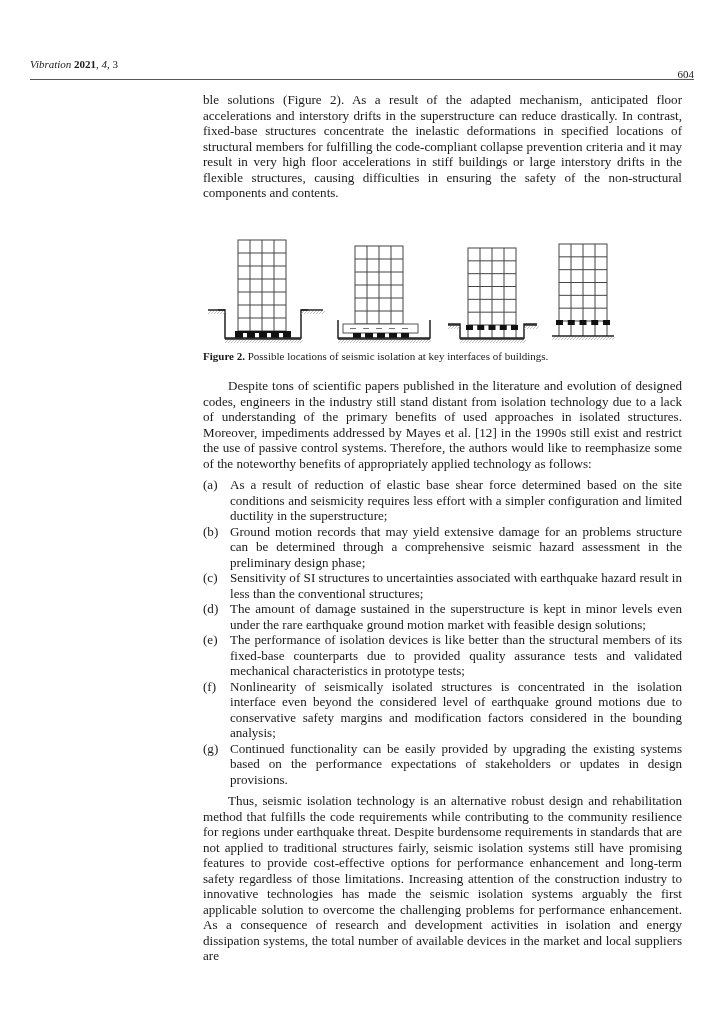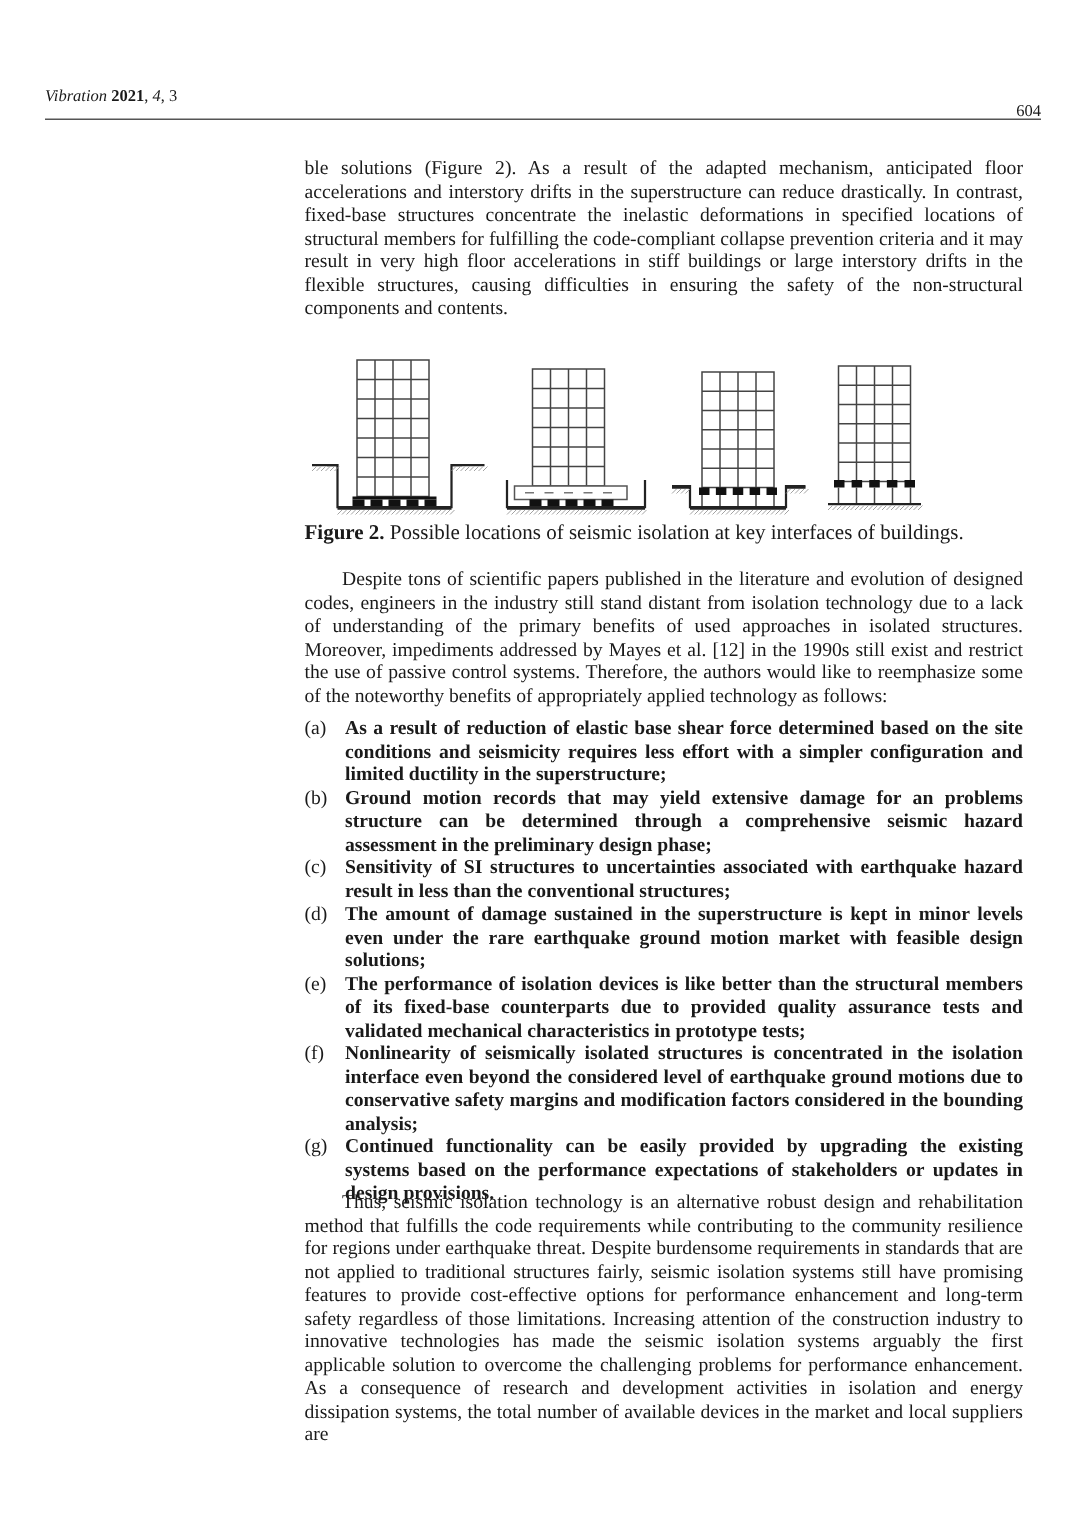--- a/index.html
+++ b/index.html
@@ -10,29 +10,29 @@
   .header .journal { position: absolute; left: 0; top: 0; }
   .header .journal i { font-style: italic; }
   .header .journal b { font-weight: bold; }
   .header .page-num { position: absolute; right: 0; top: 0; margin-top: 10px; }
   .header-rule { position: absolute; left: 30px; right: 30px; top: 79px; height: 0;
                  border-top: 1px solid #555; }
   .body-col { position: absolute; left: 203px; width: 479px; font-size: 13.1px;
               line-height: 15.5px; text-align: justify; }
   p { margin: 0; }
   .indent { text-indent: 25px; }
-  #para1 { top: 104px; }
+  #para1 { top: 92px; }
   #figure { position: absolute; left: 203px; top: 232px; width: 479px; height: 112px; }
-  #caption { position: absolute; left: 203px; top: 349px; font-size: 14px; line-height: 14px; }
+  #caption { position: absolute; left: 203px; top: 349px; font-size: 11px; line-height: 14px; }
   #caption b { font-weight: bold; }
   #para2 { top: 378px; }
   #list { top: 477px; }
   .li { display: flex; }
   .li .lbl { width: 27px; flex: 0 0 27px; text-align: left; }
-  .li .txt { flex: 1; text-align: justify; font-weight: bold; }
+  .li .txt { flex: 1; text-align: justify; }
   #para3 { top: 793px; }
 </style>
 </head>
 <body>
 
 <div class="header">
   <span class="journal"><i>Vibration</i> <b>2021</b>, <i>4</i>, <span>3</span></span>
   <span class="page-num">604</span>
 </div>
 <div class="header-rule"></div>

